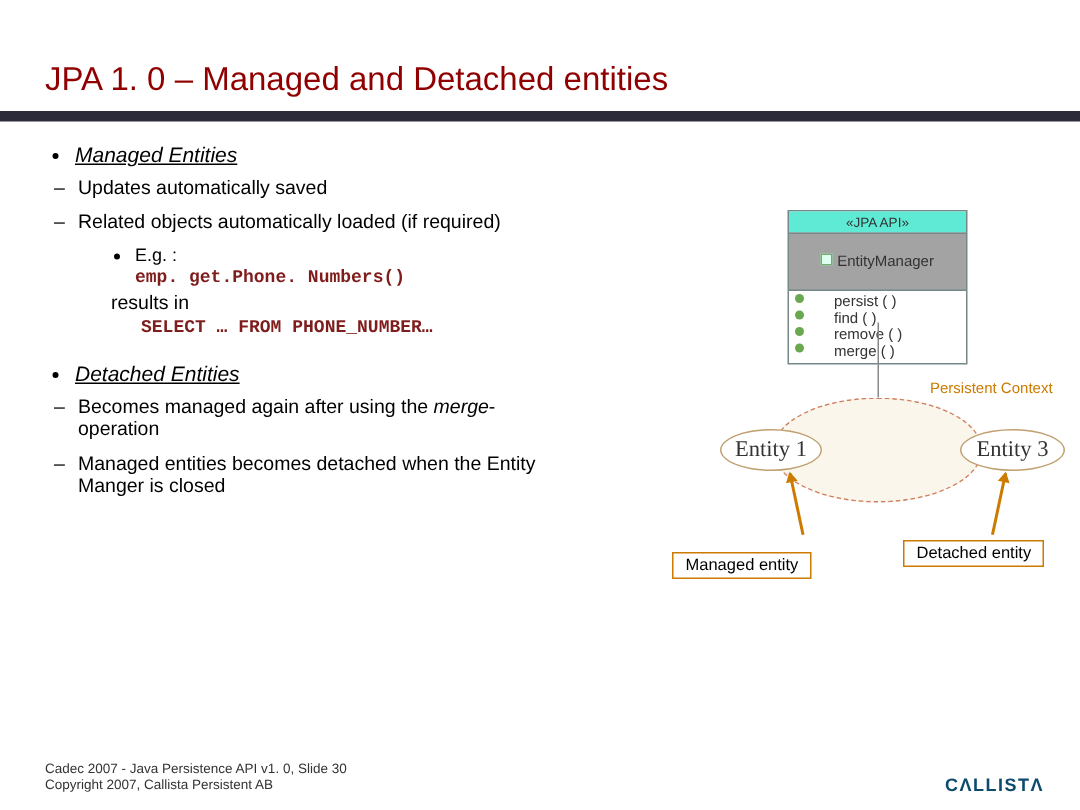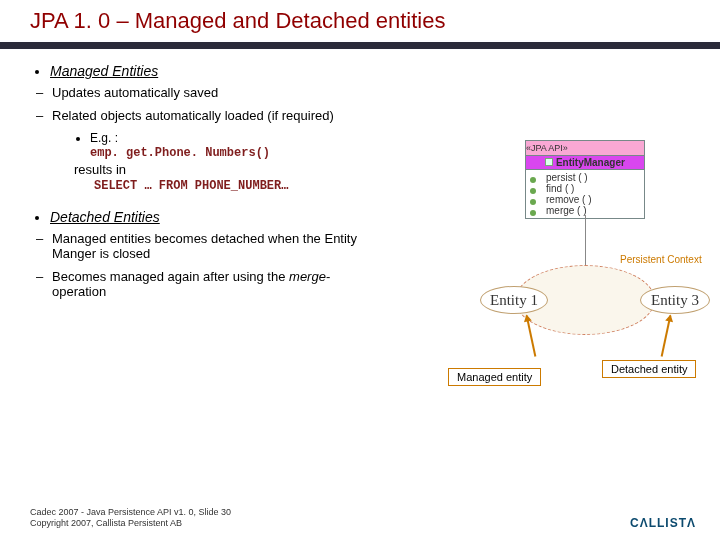--- a/index.html
+++ b/index.html
@@ -6,21 +6,21 @@
   body {
     margin: 0;
     font-family: Verdana, Arial, sans-serif;
     width: 720px;
     height: 540px;
     background: #fff;
     color: #000;
     position: relative;
     overflow: hidden;
   }
-  .slide { padding: 8px 30px 0 30px; }
+  .slide { padding: 40px 30px 0 30px; }
   .title {
     font-size: 22px;
     color: #900000;
     margin: 0 0 8px 0;
     font-weight: normal;
   }
   .rule {
     height: 7px;
     background: #2b2b3a;
     margin: 0 -30px 14px -30px;
@@ -50,24 +50,24 @@
   .diagram {
     position: absolute;
     left: 470px; top: 140px;
     width: 240px; height: 260px;
     font-size: 10px; color: #333;
   }
   .uml {
     position: absolute; left: 55px; top: 0;
     width: 120px; border: 1px solid #788; background: #fff;
   }
-  .uml .hdr { text-align: left; font-size: 9px; padding: 2px 0; background: #f9a8d4; }
-  .uml .cls { text-align: center; font-size: 10px; padding: 1px 0; border-top: 1px solid #788; border-bottom: 1px solid #788; background: #d946ef; font-weight: bold; }
+  .uml .hdr { text-align: center; font-size: 9px; padding: 2px 0; background: #5eead4; }
+  .uml .cls { text-align: center; font-size: 10px; padding: 13px 0; border-top: 1px solid #788; border-bottom: 1px solid #788; background: #a3a3a3; }
   .uml .ops { padding: 2px 4px; }
-  .uml .ops div { display: flex; align-items: flex-end; gap: 10px; }
+  .uml .ops div { display: flex; align-items: flex-start; gap: 20px; }
   .dot { width:6px; height:6px; border-radius:50%; background:#6aa84f; display:inline-block; }
   .ellipse {
     position: absolute;
     border: 1px dashed #d08060;
     background: #faf6ec;
     border-radius: 50%;
     display: flex; align-items: center; justify-content: center;
     font-size: 15px;
     font-family: Liberation Serif, serif;
   }
@@ -120,24 +120,24 @@
   </ul>
   <div class="results">
     <span>results in</span><br>
     <span class="mono" style="margin-left:20px;">SELECT  …  FROM  PHONE_NUMBER…</span>
   </div>
 
   <ul class="top" style="margin-top:16px;">
     <li>Detached Entities</li>
   </ul>
   <ul class="sub" style="max-width:340px;">
-    <li>Managed entities becomes detached when the Entity Manger is closed</li>
     <li>
       <span>Becomes managed again after using the </span><span class="em">merge</span><span>-operation</span>
     </li>
+    <li>Managed entities becomes detached when the Entity Manger is closed</li>
   </ul>
 </div>
 
 <div class="diagram">
   <div class="uml">
     <div class="hdr">«JPA API»</div>
     <div class="cls">
       <span style="display:inline-block;width:8px;height:8px;border:1px solid #7a7;background:#dfe;"></span>
       <span>EntityManager</span>
     </div>

